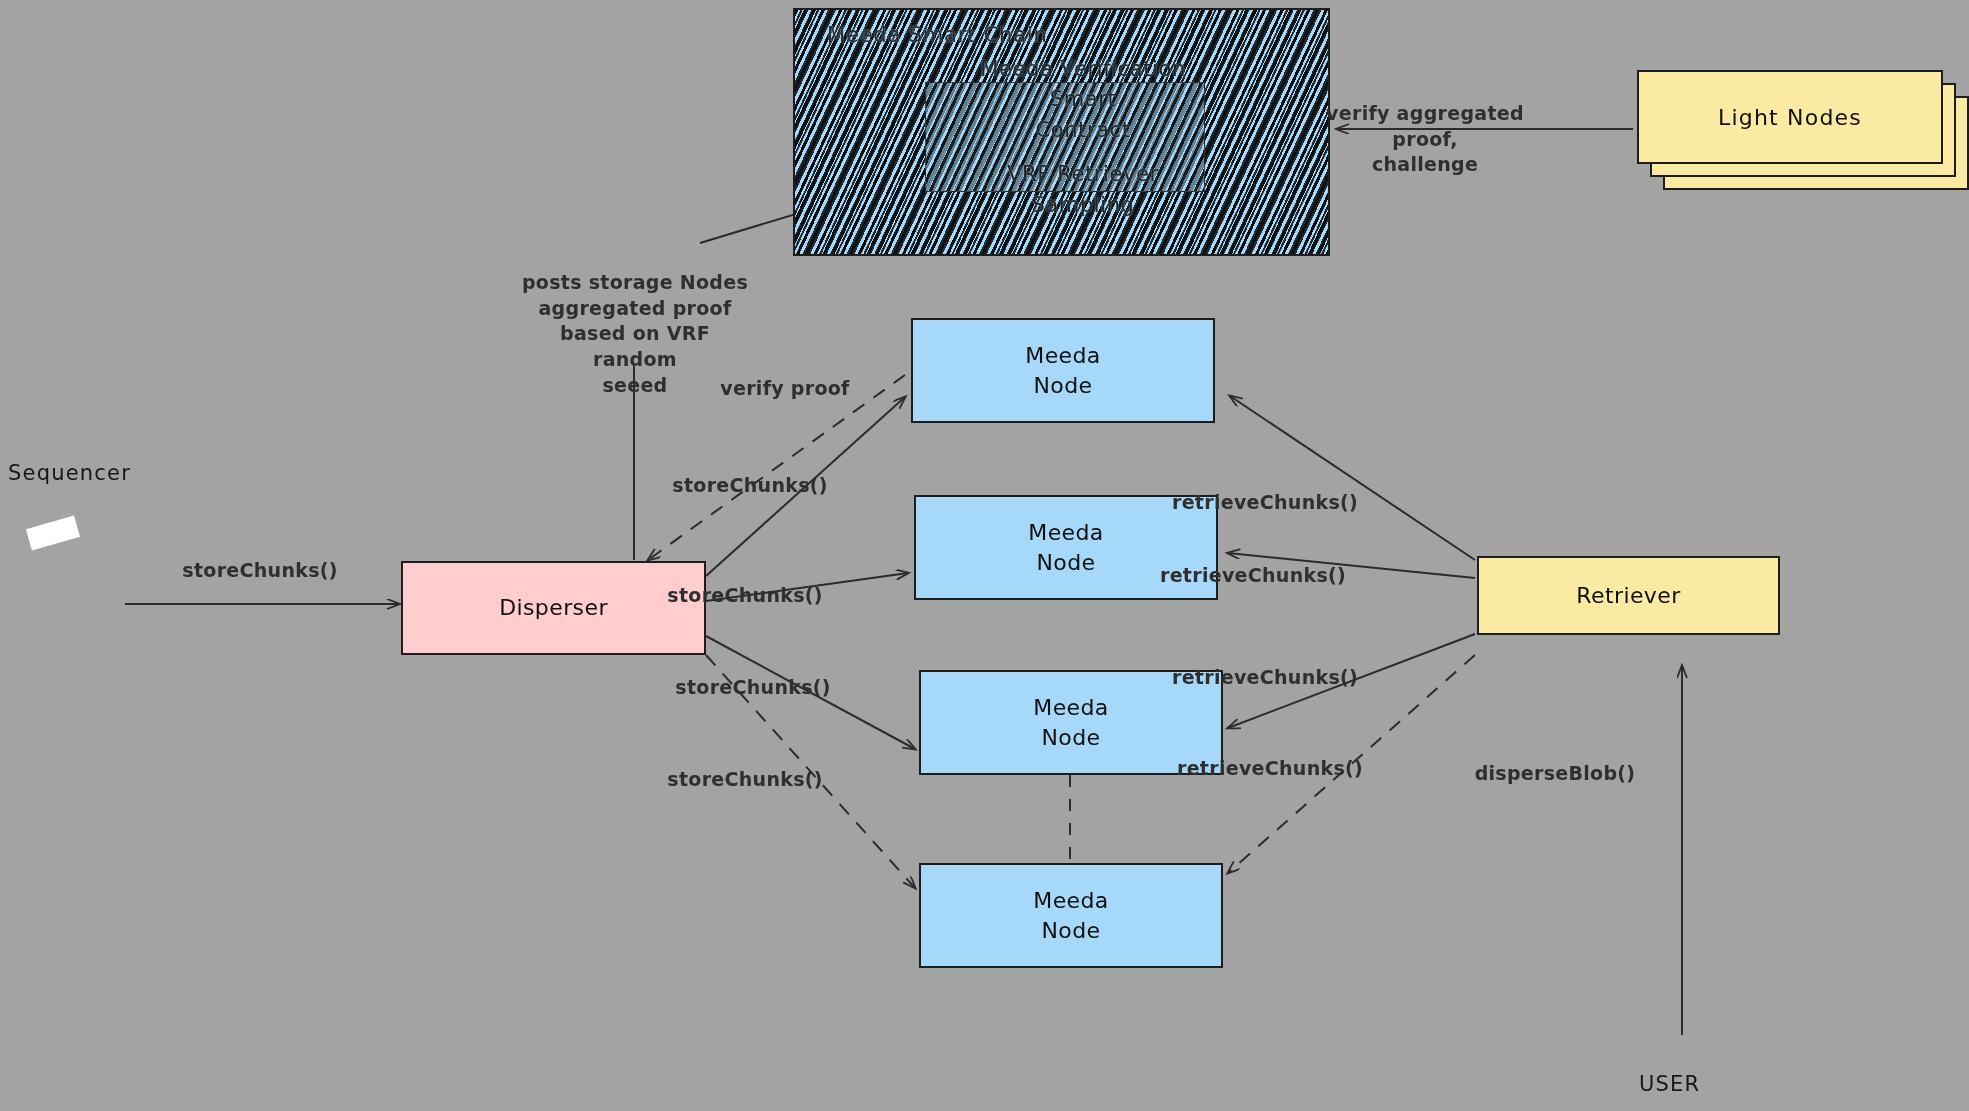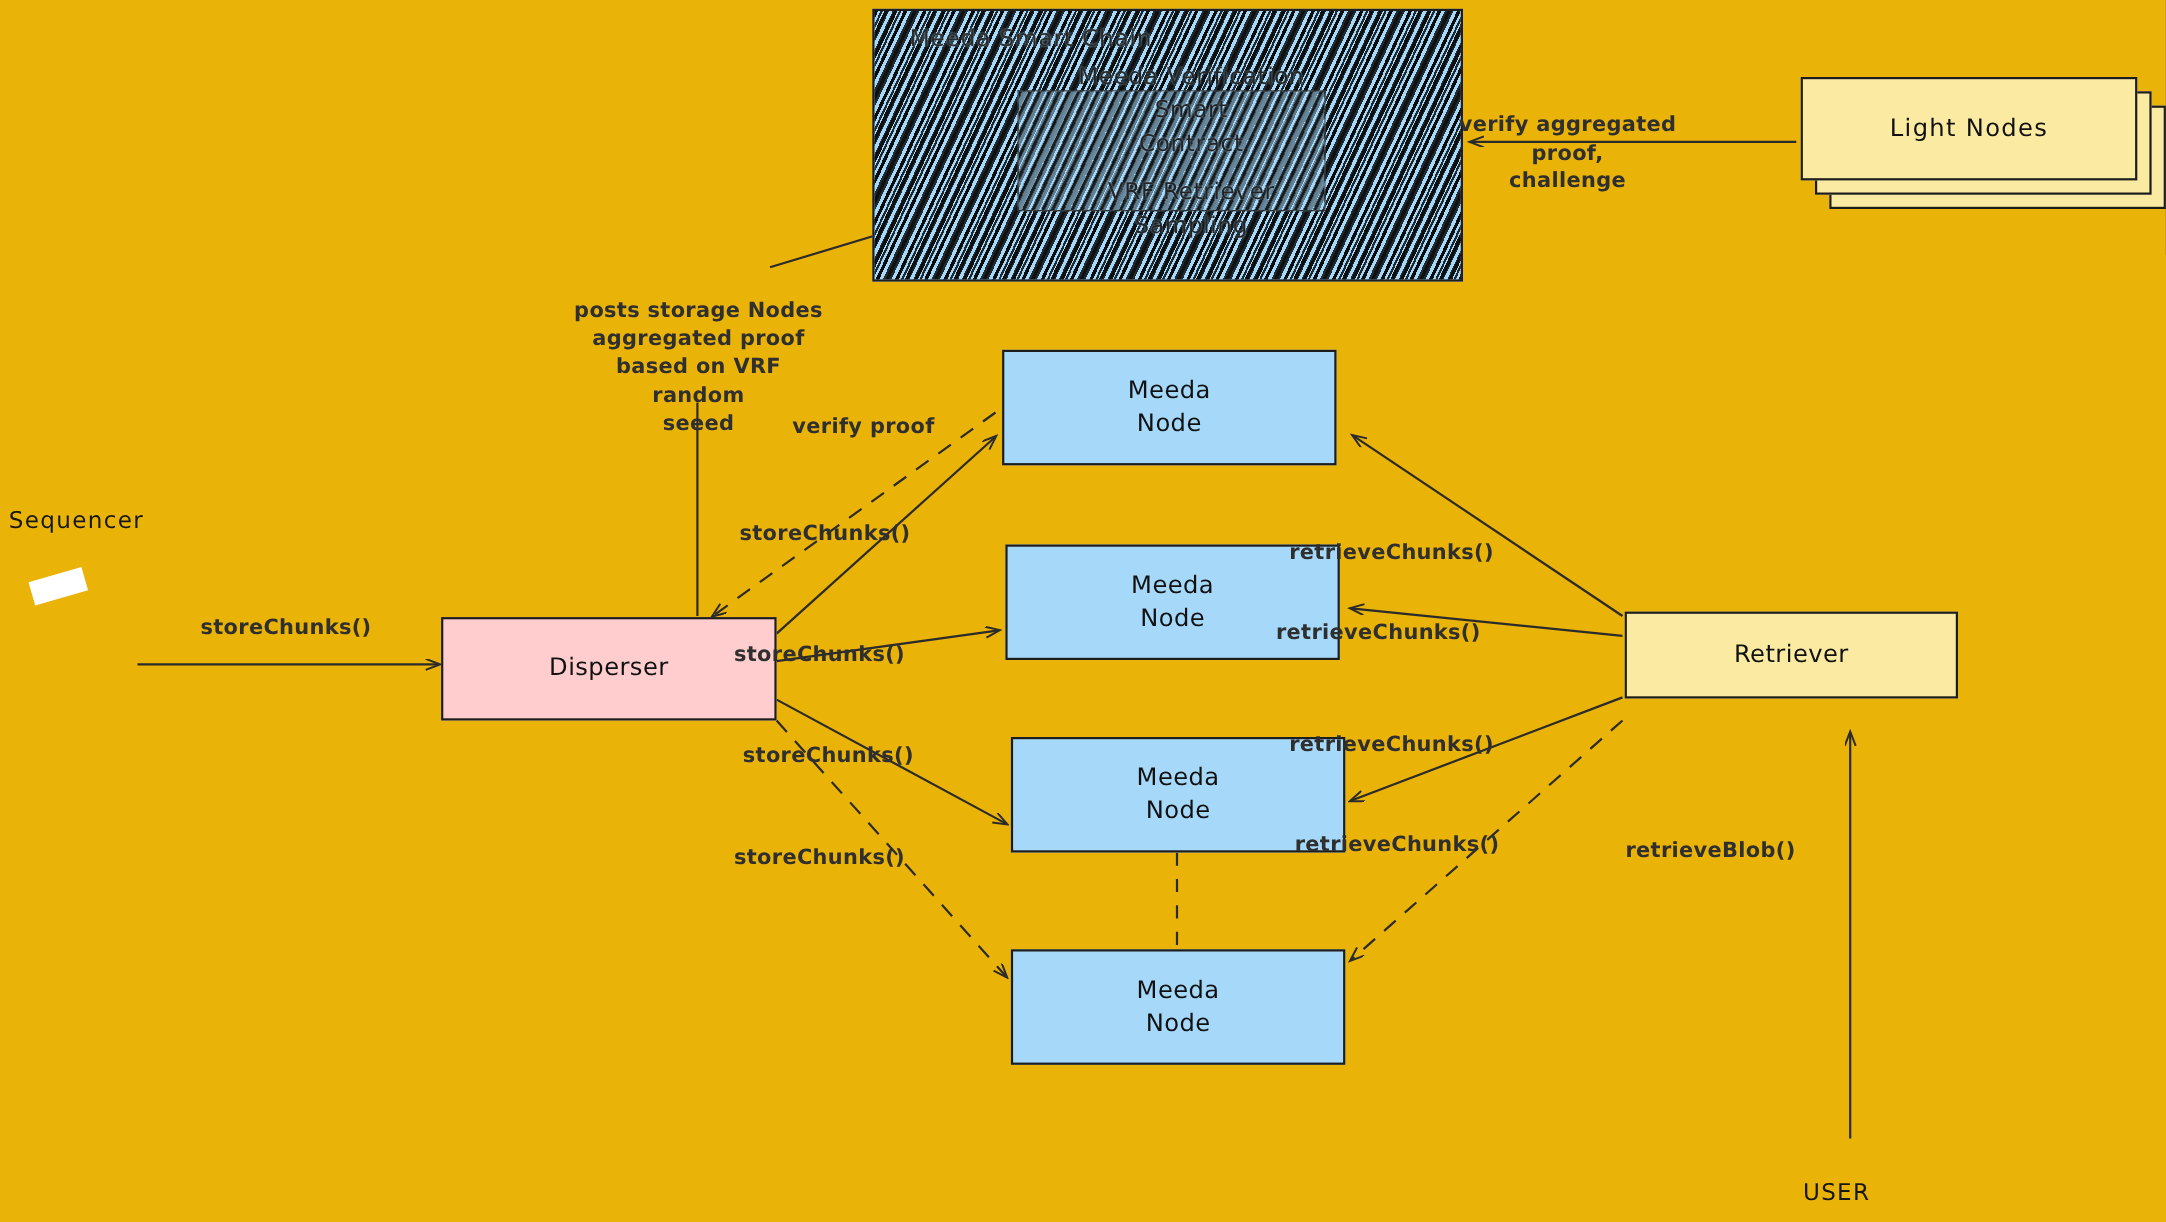--- a/index.html
+++ b/index.html
@@ -8,21 +8,21 @@
     padding: 0;
     background: #000000;
   }
   body {
     font-family: "DejaVu Sans", sans-serif;
   }
   #canvas {
     position: relative;
     width: 1969px;
     height: 1111px;
-    background: #eab308;
+    background: #a3a3a3;
     overflow: hidden;
   }
   svg.layer {
     position: absolute;
     left: 0;
     top: 0;
     width: 1969px;
     height: 1111px;
     pointer-events: none;
   }
@@ -250,15 +250,15 @@
   <div class="edge-label" style="left:650px; top:473px; width:200px;">storeChunks()</div>
   <div class="edge-label" style="left:645px; top:583px; width:200px;">storeChunks()</div>
   <div class="edge-label" style="left:653px; top:675px; width:200px;">storeChunks()</div>
   <div class="edge-label" style="left:645px; top:767px; width:200px;">storeChunks()</div>
 
   <div class="edge-label" style="left:1160px; top:490px; width:210px;">retrieveChunks()</div>
   <div class="edge-label" style="left:1148px; top:563px; width:210px;">retrieveChunks()</div>
   <div class="edge-label" style="left:1160px; top:665px; width:210px;">retrieveChunks()</div>
   <div class="edge-label" style="left:1165px; top:756px; width:210px;">retrieveChunks()</div>
 
-  <div class="edge-label" style="left:1450px; top:761px; width:210px;">retrieveBlob()</div>
+  <div class="edge-label" style="left:1450px; top:761px; width:210px;">disperseBlob()</div>
 
 </div>
 
 </body></html>

